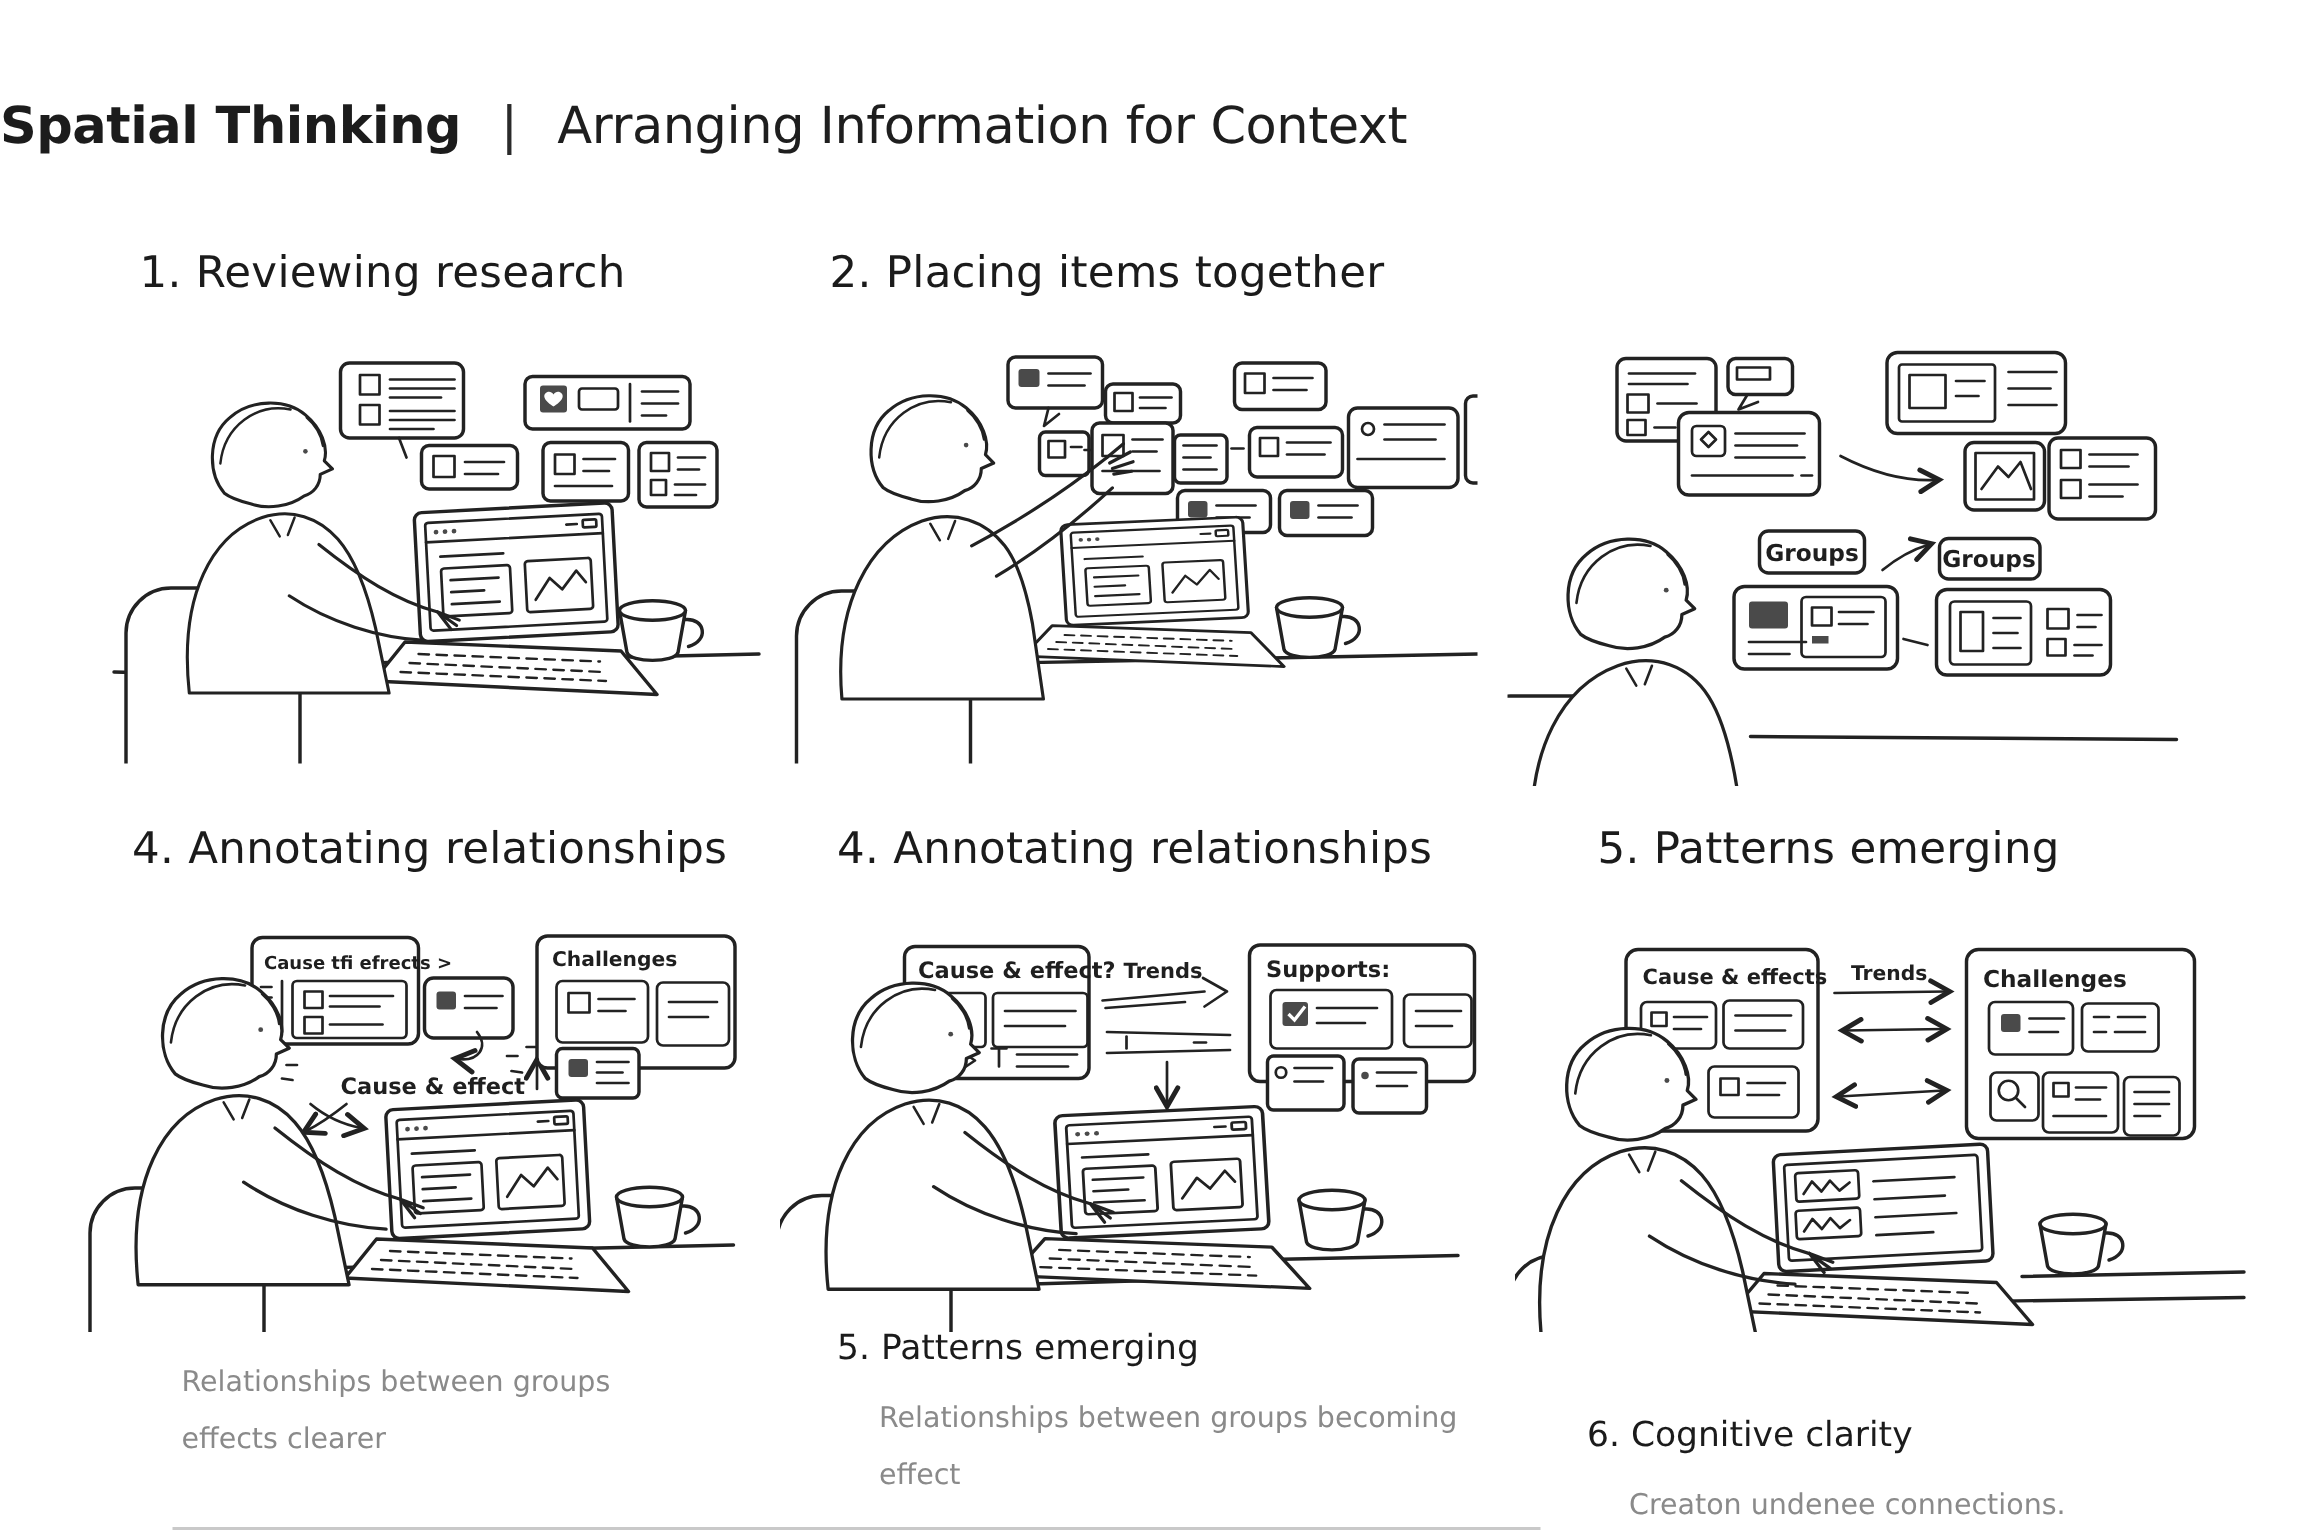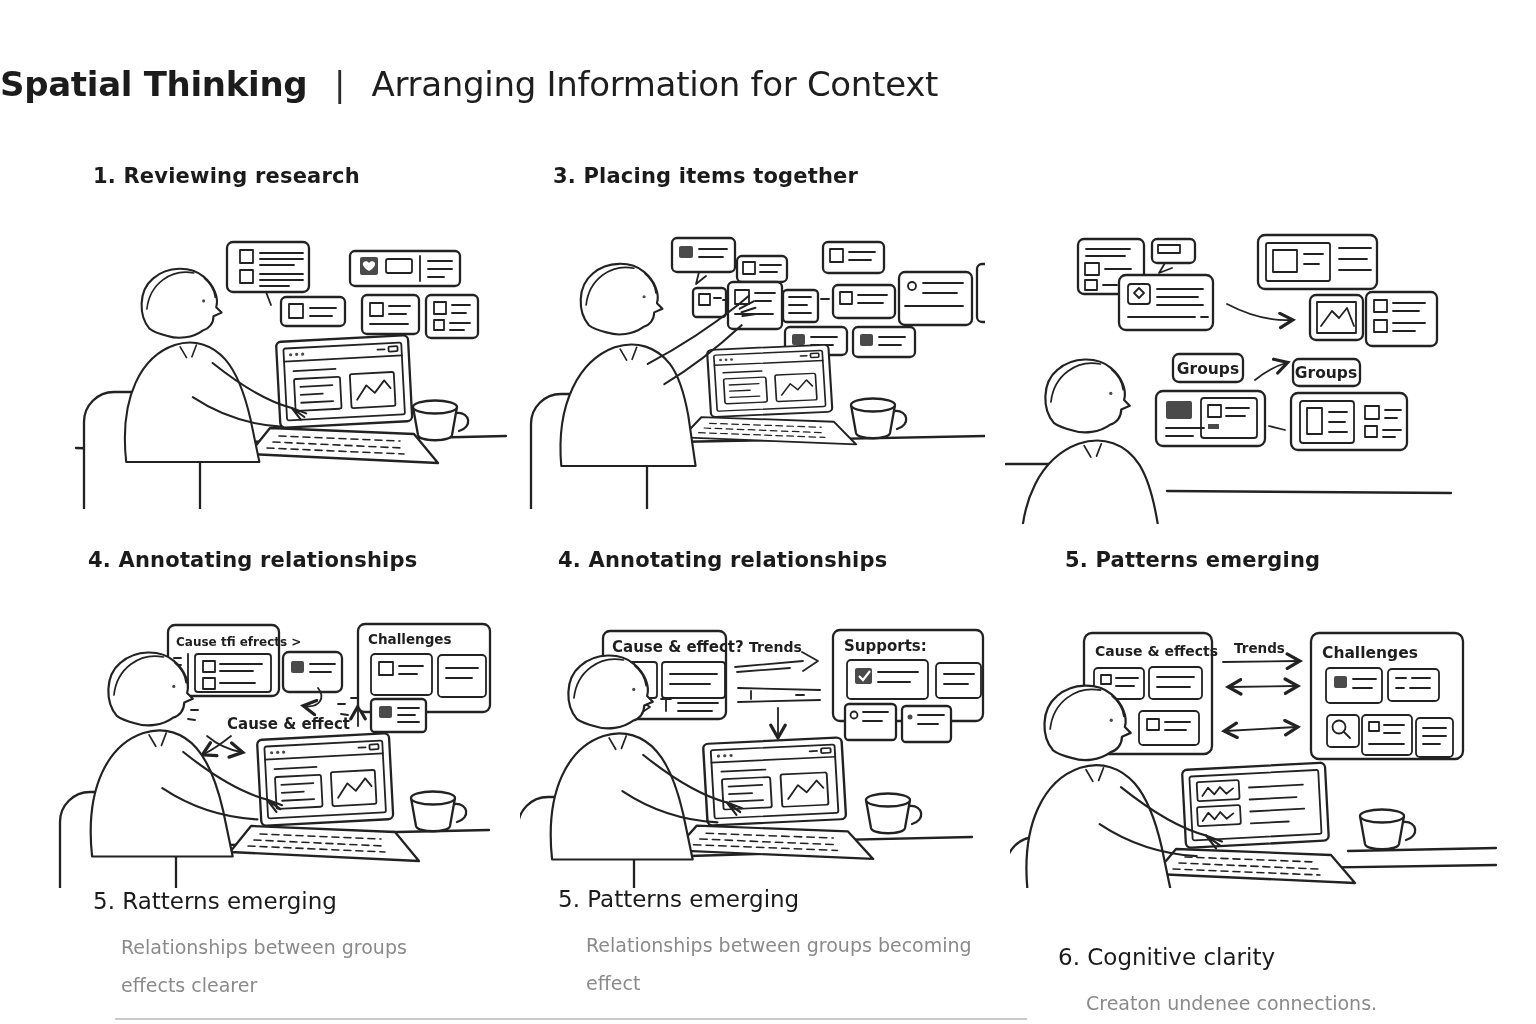--- a/index.html
+++ b/index.html
@@ -6,21 +6,21 @@
   .canvas{position:relative;width:1536px;height:1024px;background:#fff;overflow:hidden;
           font-family:"DejaVu Sans",sans-serif;color:#1c1c1c;}
   
   .title{position:absolute;top:64px;left:0;width:1536px;text-align:left;font-size:34px;
          letter-spacing:-0.3px;white-space:nowrap;}
   .t-bold{font-weight:700;}
   .t-sep{font-weight:400;color:#2a2a2a;padding:0 16px;}
   .t-light{font-weight:400;color:#1e1e1e;}
   
   .panel{position:absolute;}
-  .panel h2{margin:0;font-size:21px;font-weight:700;color:#1b1b1b;letter-spacing:0.2px;}
+  .panel h2{margin:0;font-size:29px;font-weight:400;color:#1b1b1b;letter-spacing:0.2px;}
   .panel svg{position:absolute;left:0;top:0;}
   .p1{left:60px;top:164px;width:450px;height:345px;}
   .p2{left:515px;top:164px;width:470px;height:345px;}
   .p3{left:1005px;top:164px;width:508px;height:360px;}
   .p4{left:55px;top:548px;width:470px;height:340px;}
   .p5{left:520px;top:548px;width:480px;height:340px;}
   .p6{left:1010px;top:548px;width:512px;height:340px;}
   .p1 h2,.p4 h2{padding-left:33px;}
   .p2 h2,.p5 h2{padding-left:38px;}
   .p3 h2,.p6 h2{padding-left:55px;}
@@ -185,21 +185,21 @@
         <line class="ink" x1="16" y1="284" x2="168" y2="288"></line>
       </g>
       <use href="#mugG" transform="translate(352,238)"></use>
       <use href="#chairG" transform="translate(24,228)"></use>
       <use href="#laptopA" transform="translate(216,178)"></use>
       <use href="#personT" transform="translate(122,145) scale(0.9)"></use>
     </svg>
   </section>
 
   <section class="panel p2">
-    <h2>3. Placing items together</h2>
+    <h2>2. Placing items together</h2>
     <svg width="470" height="345" viewBox="0 0 470 345">
       <g>
         <rect class="ink w" x="157" y="74" width="63" height="34" rx="5"></rect>
         <rect class="dk" x="164" y="82" width="14" height="12" rx="2"></rect>
         <line class="ink thin" x1="184" y1="85" x2="212" y2="85"></line>
           <line class="ink thin" x1="184" y1="93" x2="208" y2="93"></line>
         <path class="ink thin" d="M184,108 l-3,12 l10,-8"></path>
         <rect class="ink w" x="222" y="92" width="50" height="26" rx="5"></rect>
         <rect class="ink thin" x="228" y="98" width="12" height="12"></rect>
         <line class="ink thin" x1="245" y1="101" x2="266" y2="101"></line>
@@ -503,21 +503,20 @@
         <line class="ink" x1="217" y1="321" x2="486" y2="317"></line>
       </g>
       <use href="#mugG" transform="translate(349,263)"></use>
       <use href="#chairG" transform="translate(-4,289)"></use>
       <use href="#laptopB" transform="translate(172,222)"></use>
       <use href="#personT" transform="translate(78,181) scale(0.97)"></use>
     </svg>
   </section>
 
   <div class="caption c1">
-    <h3>5. Ratterns emerging</h3>
     <p>
       <span>Relationships between groups</span><br>
       <span>effects clearer</span>
     </p>
   </div>
   <div class="caption c2">
     <h3>5. Patterns emerging</h3>
     <p>
       <span>Relationships between groups becoming</span><br>
       <span>effect</span>

